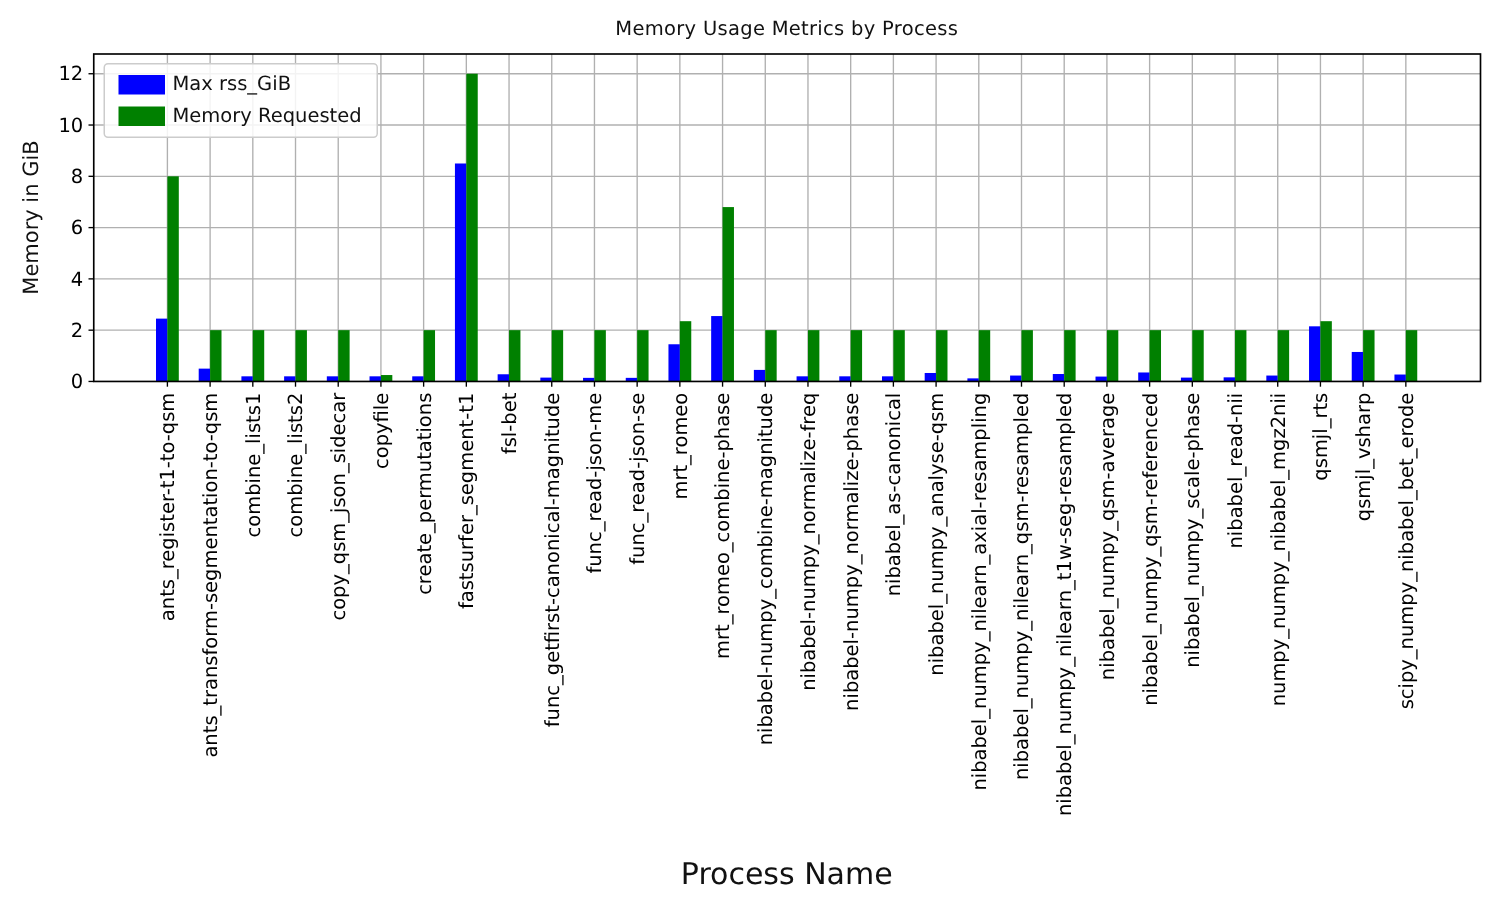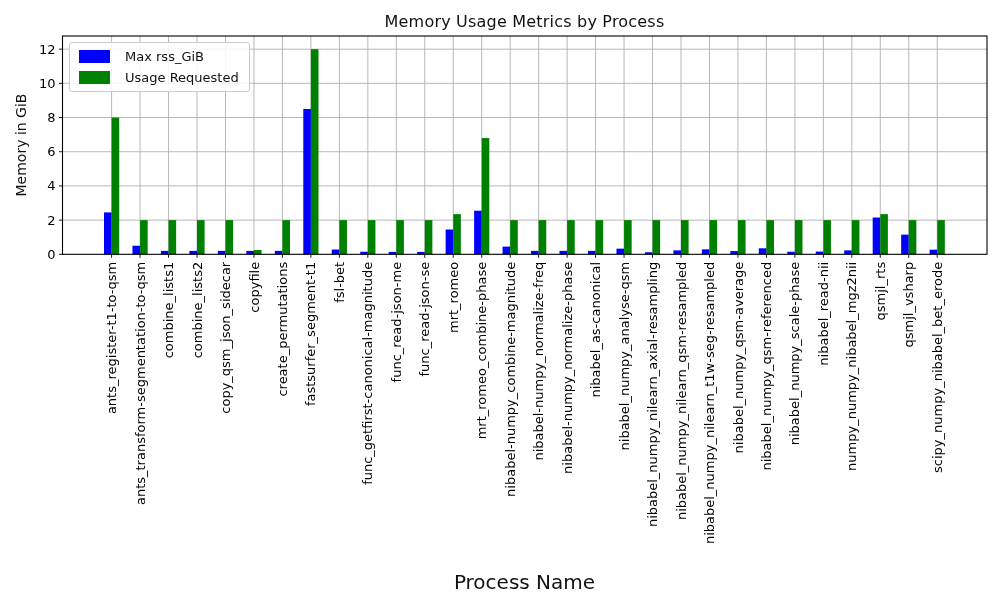--- a/index.html
+++ b/index.html
@@ -2,39 +2,39 @@
 <html><head>
 <meta charset="utf-8">
 <style>
   html, body { margin:0; padding:0; background:#ffffff; }
   body { font-family:"DejaVu Sans", "Liberation Sans", sans-serif; }
   .figure { position:relative; width:1000px; height:600px; background:#ffffff; overflow:hidden; }
   .figure svg { position:absolute; left:0; top:0; }
   svg text { font-family:"DejaVu Sans", "Liberation Sans", sans-serif; fill:#000000; }
   .chart-title {
     position:absolute; left:62px; width:925px; top:12px;
-    text-align:center; font-size:16px; color:#111111; letter-spacing:0.2px;
+    text-align:center; font-size:13px; color:#111111; letter-spacing:0.2px;
   }
   .ylabel {
     position:absolute; left:21px; top:145px;
     transform:translate(-50%,-50%) rotate(-90deg);
     font-size:14px; color:#111111; white-space:nowrap;
   }
   .xlabel {
     position:absolute; left:62px; width:925px; top:570px;
     text-align:center; font-size:20px; color:#111111;
   }
   .legend {
     position:absolute; left:69px; top:42px;
     background:rgba(255,255,255,0.85);
     border:1px solid #cccccc; border-radius:3px;
     padding:5px 10px 5px 9px;
     display:flex; flex-direction:column; gap:4px;
   }
-  .legend-row { display:flex; align-items:center; gap:15px; height:17px; }
+  .legend-row { display:flex; align-items:center; gap:5px; height:17px; }
   .swatch { width:31px; height:13px; display:inline-block; }
   .legend-label { font-size:13px; color:#111111; white-space:nowrap; }
 </style>
 </head>
 <body>
 
 <div class="figure">
   <svg id="plot" width="1000" height="600" viewBox="0 0 1000 600">
       <rect x="0" y="0" width="1000" height="600" fill="#ffffff"></rect>
       <line x1="62.5" x2="987" y1="220.11049334377446" y2="220.11049334377446" stroke="#b0b0b0" stroke-width="0.9"></line>
@@ -214,16 +214,16 @@
   <div class="ylabel">Memory in GiB</div>
   <div class="xlabel">Process Name</div>
 
   <div class="legend">
     <div class="legend-row">
       <span class="swatch" style="background: rgb(0, 0, 255);"></span>
       <span class="legend-label">Max rss_GiB</span>
     </div>
     <div class="legend-row">
       <span class="swatch" style="background: rgb(0, 128, 0);"></span>
-      <span class="legend-label">Usage Requested</span>
+      <span class="legend-label">Memory Requested</span>
     </div>
   </div>
 </div>
 
 </body></html>

